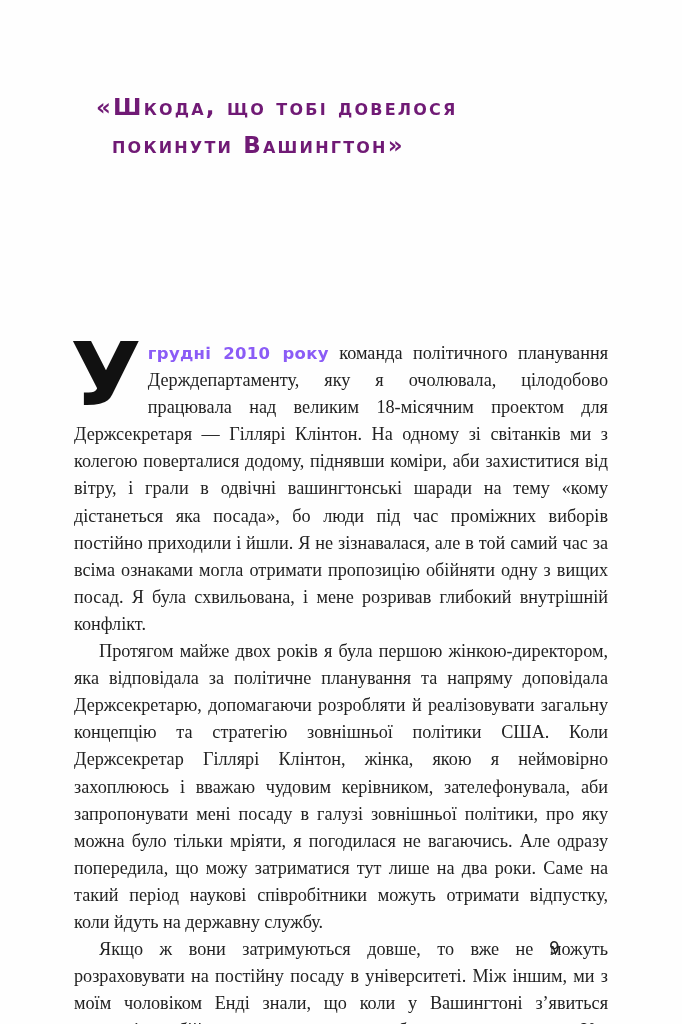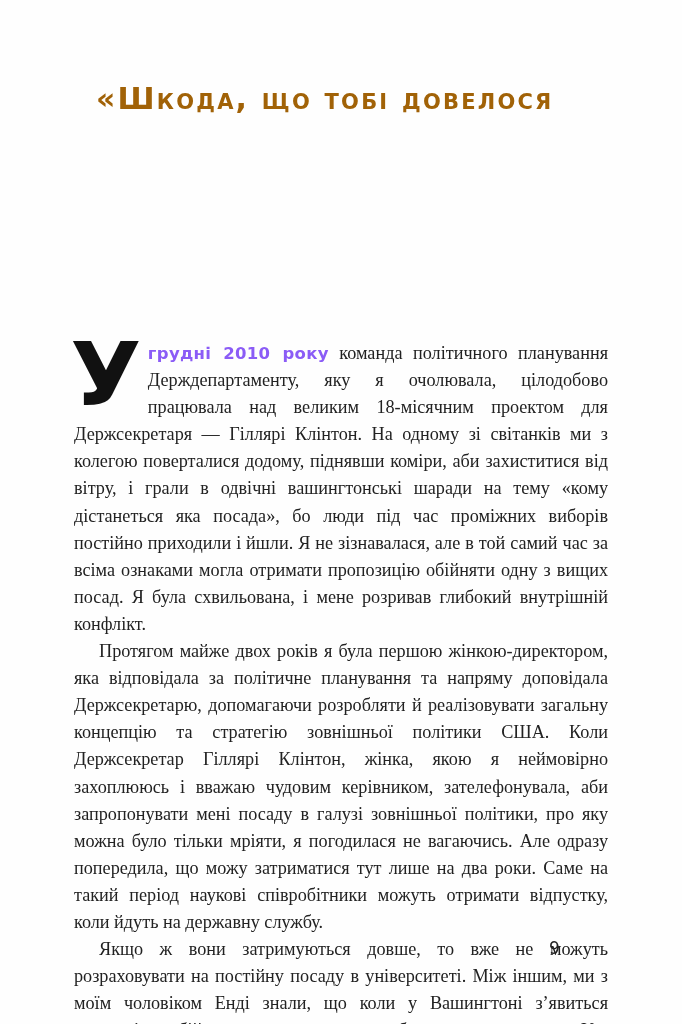--- a/index.html
+++ b/index.html
@@ -16,28 +16,28 @@
   }
   .page {
     position: absolute;
     left: 0; top: 0;
     width: 682px; height: 1024px;
     background: #fefefe;
   }
   .chapter-title {
     position: absolute;
     left: 96px;
-    top: 80px;
+    top: 88px;
     width: 520px;
     font-family: "DejaVu Sans", sans-serif;
     font-weight: bold;
-    font-size: 30px;
+    font-size: 23px;
     line-height: 38px;
     letter-spacing: 2.2px;
-    color: #a16207;
+    color: #701a75;
     font-variant: small-caps;
     margin: 0;
   }
   .chapter-title .line2 {
     display: block;
     padding-left: 16px;
   }
   .body-text {
     position: absolute;
     left: 74px;
@@ -85,20 +85,21 @@
     color: #222;
   }
 </style>
 </head>
 <body>
 
 <div class="page">
 
   <h1 class="chapter-title">
     <span>«Шкода, що тобі довелося</span>
+    <span class="line2">покинути Вашингтон»</span>
   </h1>
 
   <div class="body-text">
     <p class="first"><span class="drop-cap">У</span><span class="lead-in">грудні 2010 року</span><span> команда політичного планування Держдепартаменту, яку я очолювала, цілодобово працювала над великим 18-місячним проектом для Держсекретаря — Гіллярі Клінтон. На одному зі світанків ми з колегою поверталися додому, піднявши коміри, аби захиститися від вітру, і грали в одвічні вашингтонські шаради на тему «кому дістанеться яка посада», бо люди під час проміжних виборів постійно приходили і йшли. Я не зізнавалася, але в той самий час за всіма ознаками могла отримати пропозицію обійняти одну з вищих посад. Я була схвильована, і мене розривав глибокий внутрішній конфлікт.</span></p>
     <p>Протягом майже двох років я була першою жінкою-директором, яка відповідала за політичне планування та напряму доповідала Держсекретарю, допомагаючи розробляти й реалізовувати загальну концепцію та стратегію зовнішньої політики США. Коли Держсекретар Гіллярі Клінтон, жінка, якою я неймовірно захоплююсь і вважаю чудовим керівником, зателефонувала, аби запропонувати мені посаду в галузі зовнішньої політики, про яку можна було тільки мріяти, я погодилася не вагаючись. Але одразу попередила, що можу затриматися тут лише на два роки. Саме на такий період наукові співробітники можуть отримати відпустку, коли йдуть на державну службу.</p>
     <p>Якщо ж вони затримуються довше, то вже не можуть розраховувати на постійну посаду в університеті. Між іншим, ми з моїм чоловіком Енді знали, що коли у Вашингтоні з’явиться можливість обійняти вищу посаду — це буде дуже спокусливо. Уся моя кар’єра</p>
   </div>
 
   <div class="page-number">9</div>
 </div>

